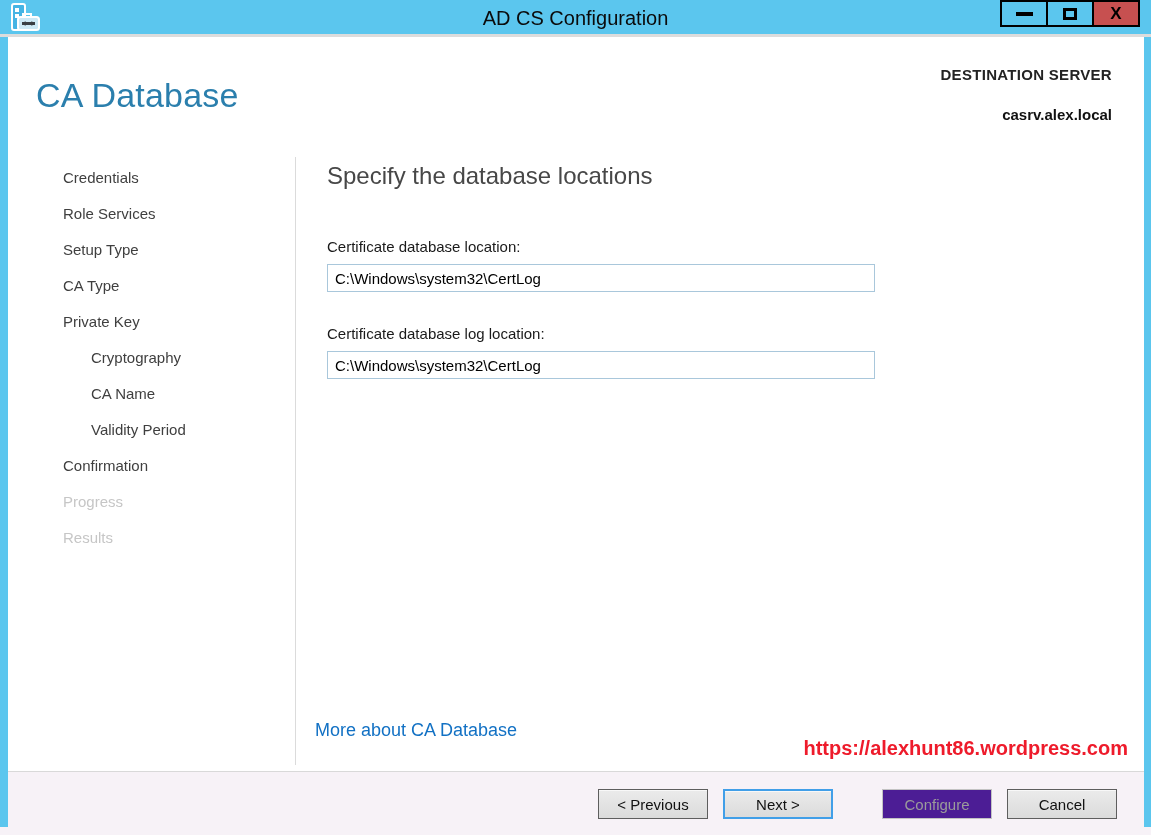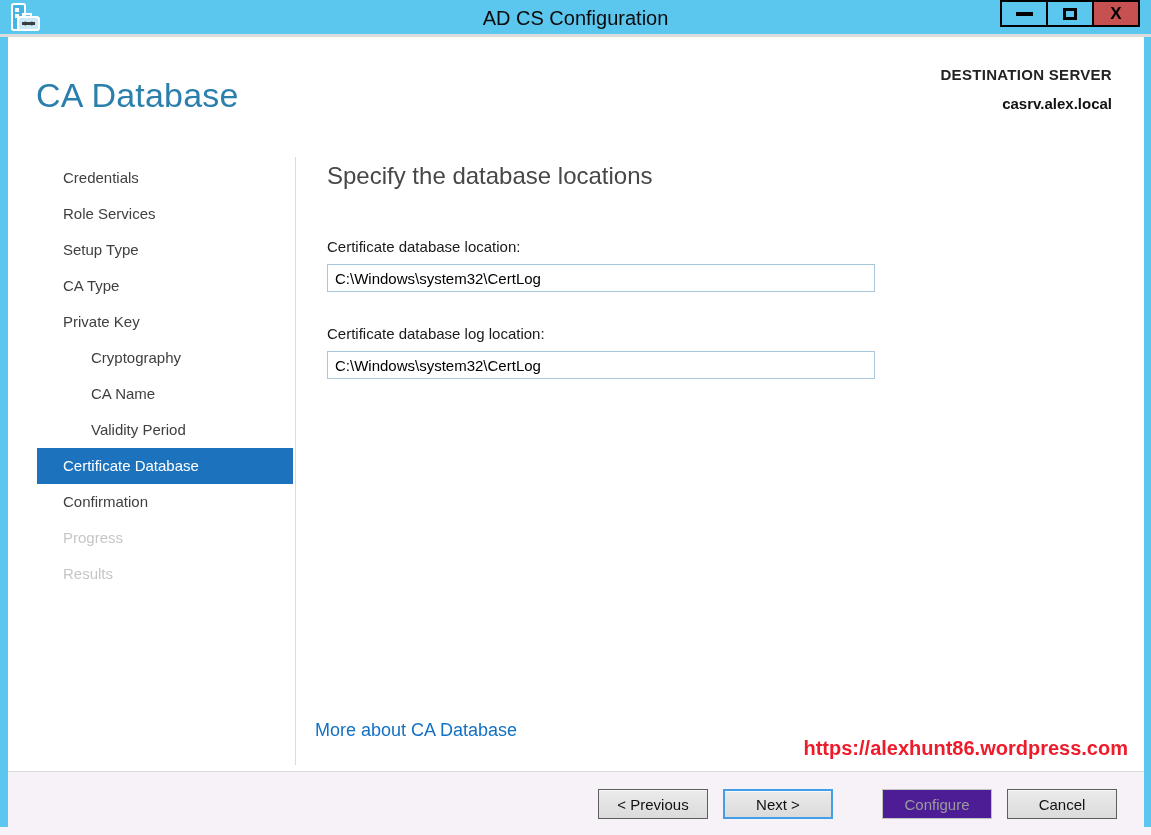--- a/index.html
+++ b/index.html
@@ -40,21 +40,21 @@
   .edge-left  { position:absolute; left:0;  top:37px; bottom:8px; width:8px; background:#5BC6EE; z-index:4; }
   .edge-right { position:absolute; right:0; top:37px; bottom:8px; width:7px; background:#5BC6EE; z-index:4; }
 
   
   .page-title {
     position:absolute; left:36px; top:76px;
     font-size:34px; font-weight:400; color:#2B7FAD; letter-spacing:0.2px;
   }
   .dest-block { position:absolute; right:39px; top:66px; text-align:right; }
   .dest-label  { font-size:15px; font-weight:700; color:#232323; letter-spacing:0.3px; }
-  .dest-server { font-size:15px; font-weight:700; color:#111; margin-top:12px; }
+  .dest-server { font-size:15px; font-weight:700; color:#111; margin-top:23px; }
 
   
   .sidebar { position:absolute; left:37px; top:160px; width:256px; }
   .nav-item {
     height:36px; line-height:36px; padding-left:26px;
     font-size:15px; color:#3F3F3F; cursor:pointer; white-space:nowrap;
   }
   .nav-item.sub { padding-left:54px; }
   .nav-item.selected { background:#1C72BD; color:#ffffff; }
   .nav-item.disabled { color:#C6C6C6; cursor:default; }
@@ -151,21 +151,20 @@
 
   <nav class="sidebar">
     <div class="nav-item">Credentials</div>
     <div class="nav-item">Role Services</div>
     <div class="nav-item">Setup Type</div>
     <div class="nav-item">CA Type</div>
     <div class="nav-item">Private Key</div>
     <div class="nav-item sub">Cryptography</div>
     <div class="nav-item sub">CA Name</div>
     <div class="nav-item sub">Validity Period</div>
-    <div class="nav-item selected">Certificate Database</div>
     <div class="nav-item">Confirmation</div>
     <div class="nav-item disabled">Progress</div>
     <div class="nav-item disabled">Results</div>
   </nav>
   <div class="v-divider"></div>
 
   <h2 class="content-heading">Specify the database locations</h2>
 
   <label class="field-label l1">Certificate database location:</label>
   <input class="field-input i1" type="text" value="C:\Windows\system32\CertLog" style="">

